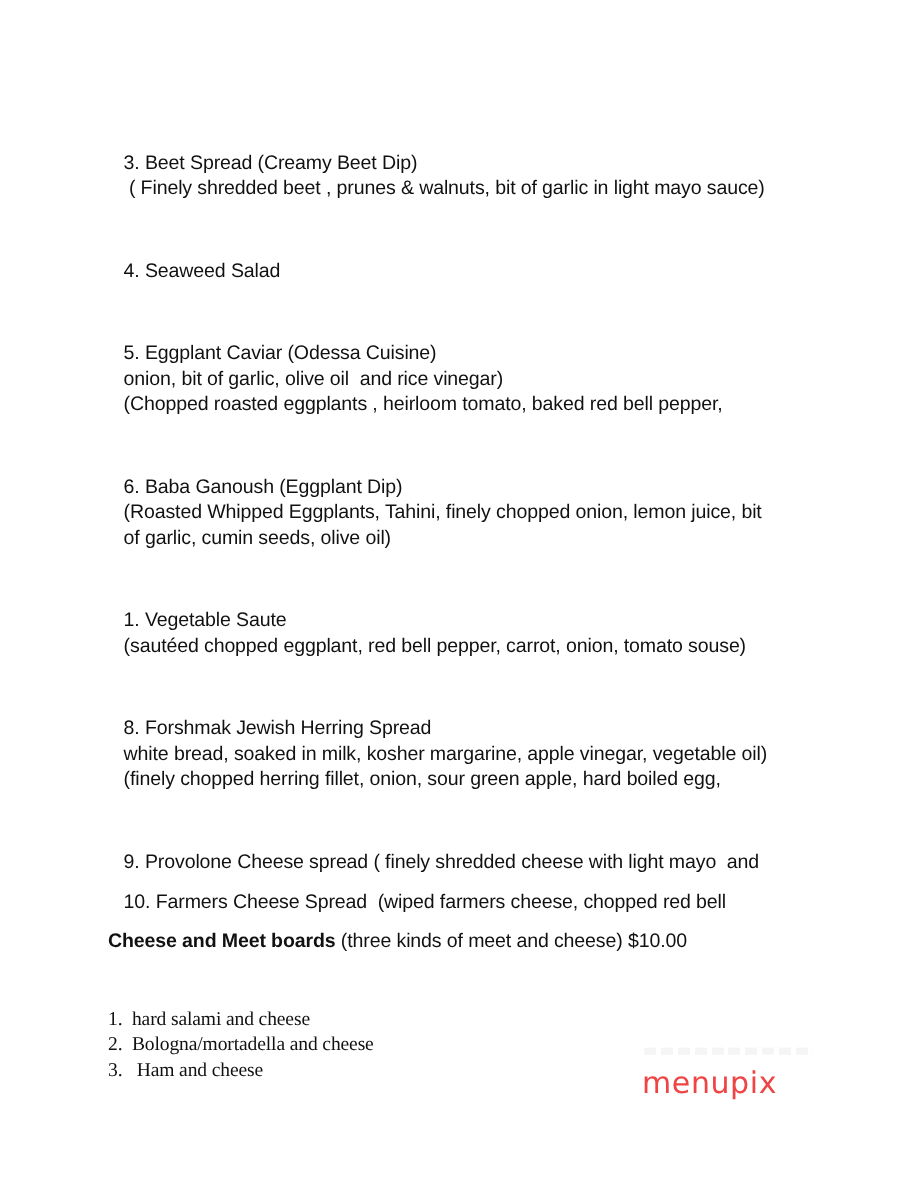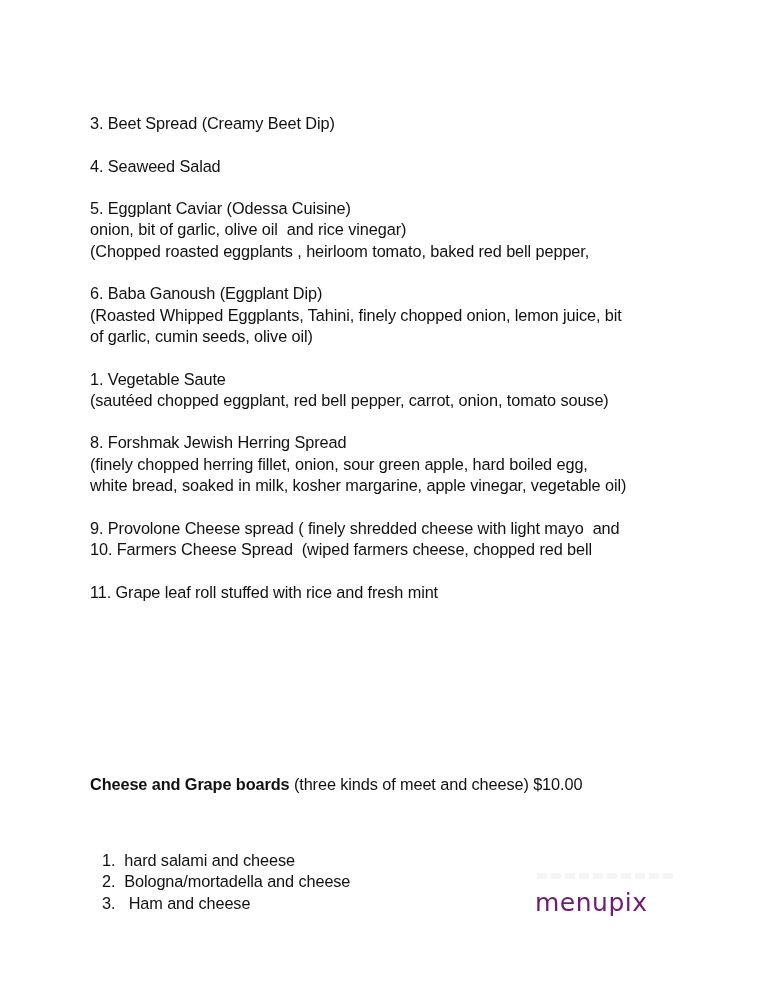--- a/index.html
+++ b/index.html
@@ -17,37 +17,38 @@
       font-size: 16.3px;
       line-height: 21.3px;
       letter-spacing: -0.1px;
     }
     .page {
       position: absolute;
       left: 90px;
       top: 113px;
       width: 640px;
     }
-    .item { margin: 0; }
+    .item { margin: 13px; }
     .gap { height: 21.3px; }
     .line { display: block; white-space: pre; }
     .section-heading {
       position: absolute;
       left: 90px;
       top: 774px;
       white-space: pre;
     }
     .bold { font-weight: bold; }
     .board-list {
       position: absolute;
       left: 90px;
       top: 838px;
-      margin: 12px;
+      margin: 0;
       padding: 0;
       list-style: none;
+      font-family: Liberation Serif, serif;
     }
     .board-list li { white-space: pre; }
     .watermark {
       position: absolute;
       left: 535px;
       top: 873px;
       width: 160px;
       height: 60px;
     }
     .wm-faint {
@@ -57,32 +58,33 @@
       margin-left: 2px;
       margin-bottom: 10px;
       background: repeating-linear-gradient(90deg, #f2f2f2 0 10px, #ffffff 10px 14px);
       opacity: 0.8;
     }
     .wm-text {
       display: block;
       font-family: "DejaVu Sans", sans-serif;
       font-size: 25px;
       font-weight: normal;
-      color: #701a75;
+      color: #ef4444;
       letter-spacing: 0.5px;
       line-height: 28px;
     }
   </style>
 </head>
 <body>
 
 <div class="page">
 
   <div class="item">
     <span class="line">3. Beet Spread (Creamy Beet Dip)</span>
+    <span class="line"> ( Finely shredded beet , prunes &amp; walnuts, bit of garlic in light mayo sauce)</span>
   </div>
   <div class="gap"></div>
 
   <div class="item">
     <span class="line">4. Seaweed Salad</span>
   </div>
   <div class="gap"></div>
 
   <div class="item">
     <span class="line">5. Eggplant Caviar (Odessa Cuisine)</span>
@@ -99,40 +101,37 @@
   <div class="gap"></div>
 
   <div class="item">
     <span class="line">1. Vegetable Saute</span>
     <span class="line">(sautéed chopped eggplant, red bell pepper, carrot, onion, tomato souse)</span>
   </div>
   <div class="gap"></div>
 
   <div class="item">
     <span class="line">8. Forshmak Jewish Herring Spread</span>
+    <span class="line">white bread, soaked in milk, kosher margarine, apple vinegar, vegetable oil)</span>
     <span class="line">(finely chopped herring fillet, onion, sour green apple, hard boiled egg,</span>
-    <span class="line">white bread, soaked in milk, kosher margarine, apple vinegar, vegetable oil)</span>
   </div>
   <div class="gap"></div>
 
   <div class="item">
     <span class="line">9. Provolone Cheese spread ( finely shredded cheese with light mayo  and</span>
   </div>
 
   <div class="item">
     <span class="line">10. Farmers Cheese Spread  (wiped farmers cheese, chopped red bell</span>
   </div>
   <div class="gap"></div>
 
-  <div class="item">
-    <span class="line">11. Grape leaf roll stuffed with rice and fresh mint</span>
-  </div>
 </div>
 
-<div class="section-heading"><span class="bold">Cheese and Grape boards</span><span> (three kinds of meet and cheese) $10.00</span></div>
+<div class="section-heading"><span class="bold">Cheese and Meet boards</span><span> (three kinds of meet and cheese) $10.00</span></div>
 
 <ul class="board-list">
   <li>1.  hard salami and cheese</li>
   <li>2.  Bologna/mortadella and cheese</li>
   <li>3.   Ham and cheese</li>
 </ul>
 
 <div class="watermark">
   <span class="wm-faint"></span>
   <span class="wm-text">menupix</span>

